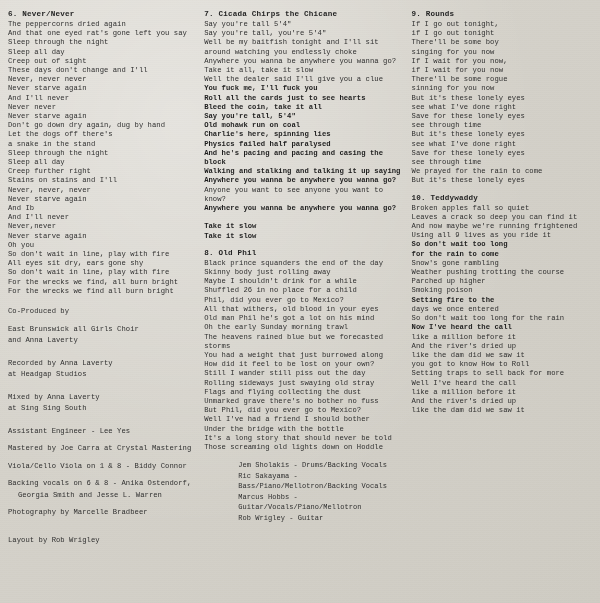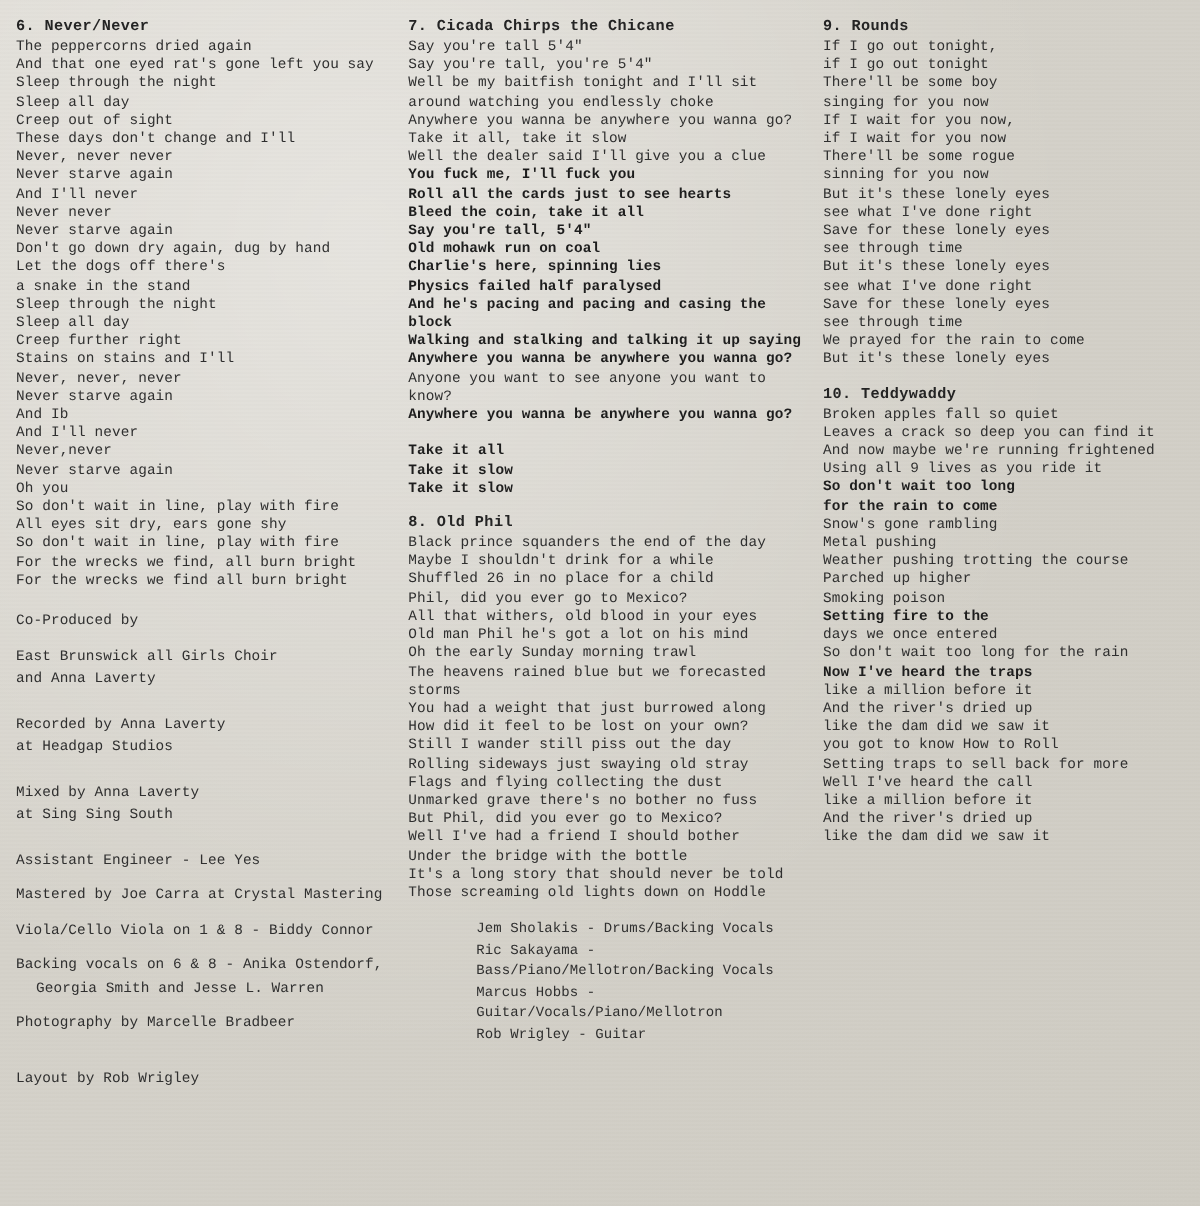--- a/index.html
+++ b/index.html
@@ -177,28 +177,28 @@
         <div class="line bold">Say you're tall, 5'4"</div>
         <div class="line bold">Old mohawk run on coal</div>
         <div class="line bold">Charlie's here, spinning lies</div>
         <div class="line bold">Physics failed half paralysed</div>
         <div class="line bold">And he's pacing and pacing and casing the block</div>
         <div class="line bold">Walking and stalking and talking it up saying</div>
         <div class="line bold">Anywhere you wanna be anywhere you wanna go?</div>
         <div class="line">Anyone you want to see anyone you want to know?</div>
         <div class="line bold">Anywhere you wanna be anywhere you wanna go?</div>
         <div class="line">&nbsp;</div>
-        <div class="line bold">Take it all</div>
         <div class="line bold">Take it slow</div>
         <div class="line bold">Take it slow</div>
       </div>
 
       <div class="song-title">8. Old Phil</div>
       <div class="lines">
         <div class="line">Black prince squanders the end of the day</div>
+        <div class="line">Skinny body just rolling away</div>
         <div class="line">Maybe I shouldn't drink for a while</div>
         <div class="line">Shuffled 26 in no place for a child</div>
         <div class="line">Phil, did you ever go to Mexico?</div>
         <div class="line">All that withers, old blood in your eyes</div>
         <div class="line">Old man Phil he's got a lot on his mind</div>
         <div class="line">Oh the early Sunday morning trawl</div>
         <div class="line">The heavens rained blue but we forecasted storms</div>
         <div class="line">You had a weight that just burrowed along</div>
         <div class="line">How did it feel to be lost on your own?</div>
         <div class="line">Still I wander still piss out the day</div>
@@ -245,28 +245,27 @@
 
       <div class="song-title">10. Teddywaddy</div>
       <div class="lines">
         <div class="line">Broken apples fall so quiet</div>
         <div class="line">Leaves a crack so deep you can find it</div>
         <div class="line">And now maybe we're running frightened</div>
         <div class="line">Using all 9 lives as you ride it</div>
         <div class="line bold">So don't wait too long</div>
         <div class="line bold">for the rain to come</div>
         <div class="line">Snow's gone rambling</div>
-        <div class="line">Metal pushing</div>
         <div class="line">Weather pushing trotting the course</div>
         <div class="line">Parched up higher</div>
         <div class="line">Smoking poison</div>
         <div class="line bold">Setting fire to the</div>
         <div class="line">days we once entered</div>
         <div class="line">So don't wait too long for the rain</div>
-        <div class="line bold">Now I've heard the traps</div>
+        <div class="line bold">Now I've heard the call</div>
         <div class="line">like a million before it</div>
         <div class="line">And the river's dried up</div>
         <div class="line">like the dam did we saw it</div>
         <div class="line">you got to know How to Roll</div>
         <div class="line">Setting traps to sell back for more</div>
         <div class="line">Well I've heard the call</div>
         <div class="line">like a million before it</div>
         <div class="line">And the river's dried up</div>
         <div class="line">like the dam did we saw it</div>
       </div>

